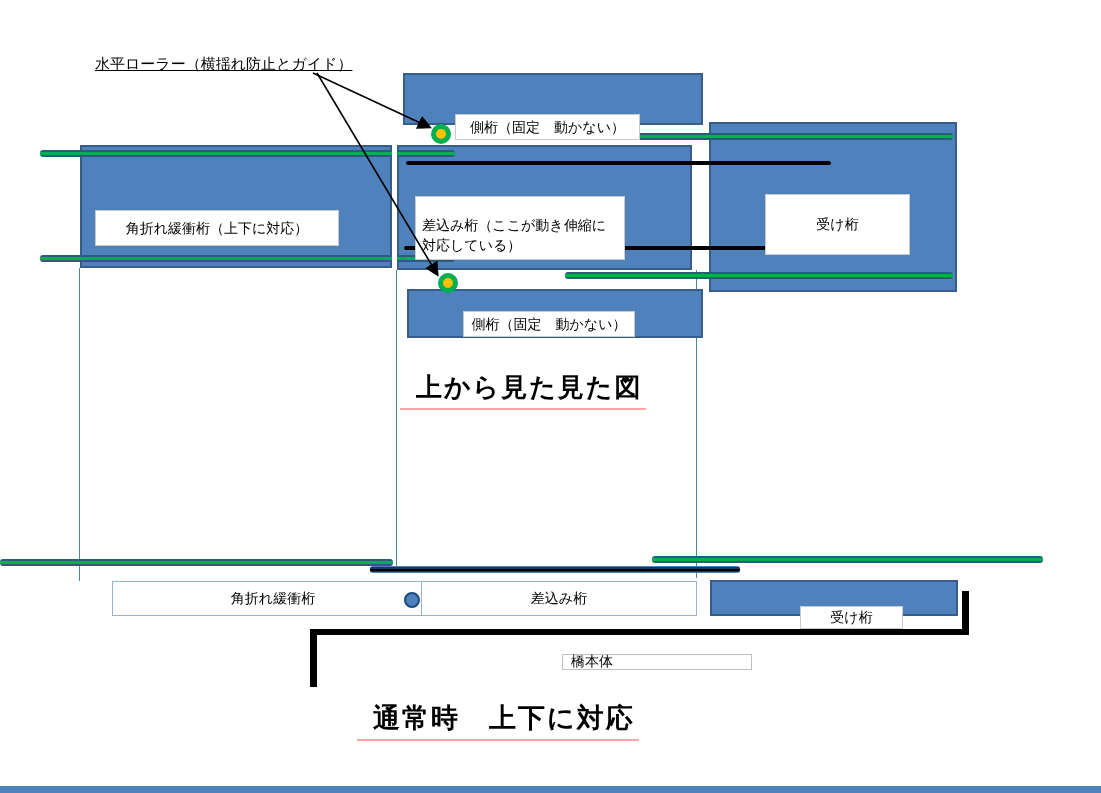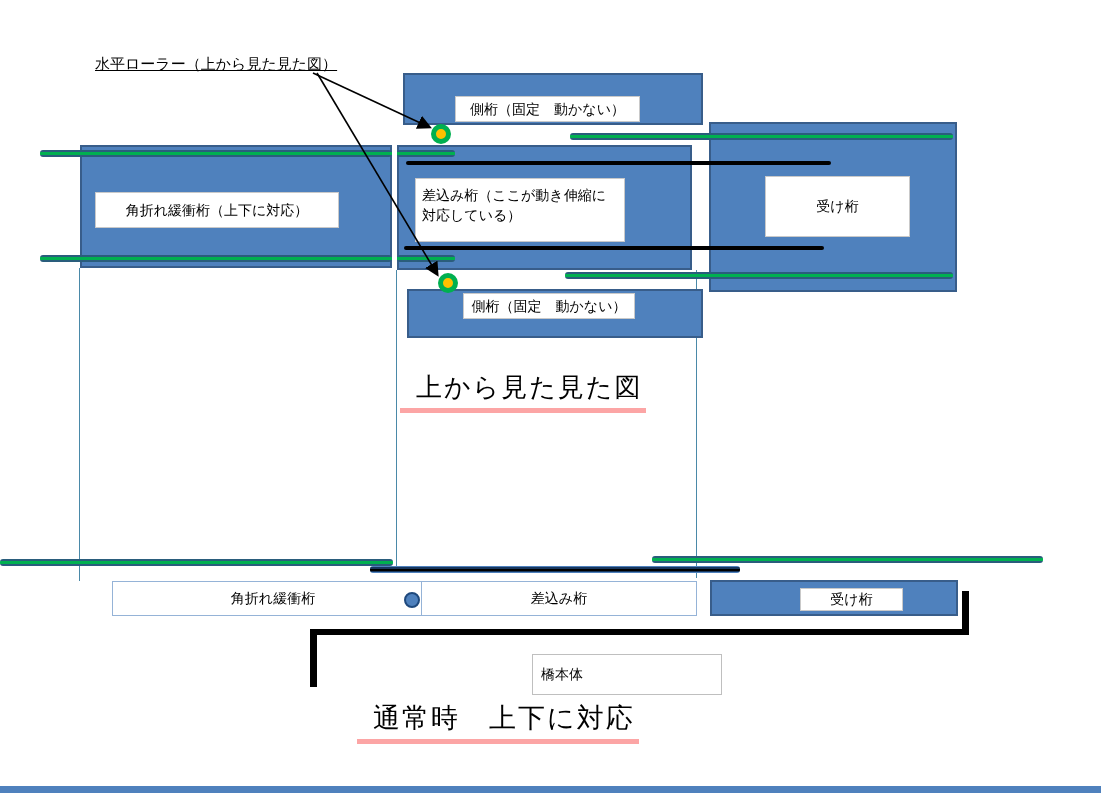--- a/index.html
+++ b/index.html
@@ -7,23 +7,23 @@
     position:relative;width:1101px;height:793px;background:#ffffff;overflow:hidden;
     font-family:"Liberation Sans","DejaVu Sans",sans-serif;color:#000;
   }
   .abs{position:absolute;}
   
   .bluebox{background:#4f81bd;border:2px solid #385d8a;box-sizing:border-box;}
   
   .plate{
     background:#ffffff;border:1px solid #c9c9c9;box-sizing:border-box;
     display:flex;align-items:center;justify-content:center;
-    font-size:14px;line-height:1.45;text-align:center;
+    font-size:14px;line-height:1.45;text-align:center;margin-top:18px;
   }
-  .plate.left{justify-content:flex-start;text-align:left;padding:6px 6px;}
+  .plate.left{justify-content:flex-start;text-align:left;padding:18px 6px;}
   
   .rail{
     height:7px;border-radius:3px;
     background:linear-gradient(to bottom,#2a5d7c 0 2px,#00b050 2px 5px,#2a5d7c 5px 7px);
   }
   
   .rod{height:4px;background:#000;border-radius:2px;}
   
   .navyrod{
     height:7px;border-radius:3px;
@@ -42,38 +42,38 @@
   
   .vguide{width:1px;background:#4a89a8;}
   
   .wirebox{
     background:#fff;border:1px solid #95b3d7;box-sizing:border-box;
     display:flex;align-items:center;justify-content:center;font-size:14px;
   }
   
   .bracket{background:#000;}
   .title{
-    font-weight:normal;font-size:26px;letter-spacing:2px;
-    border-bottom:5px solid #fca5a5;padding:0 4px 3px 16px;white-space:nowrap;
+    font-weight:bold;font-size:26px;letter-spacing:2px;
+    border-bottom:2px solid #fca5a5;padding:0 4px 3px 16px;white-space:nowrap;
   }
   .callout{
     font-size:15px;text-decoration:underline;white-space:nowrap;
   }
   .bridgebox{
     background:#fff;border:1px solid #bfbfbf;box-sizing:border-box;
     display:flex;align-items:center;font-size:14px;padding-left:8px;
   }
   svg.overlay{position:absolute;left:0;top:0;pointer-events:none;}
 </style>
 </head>
 <body>
 
 <div id="canvas">
 
-  <div class="abs callout" style="left:95px;top:55px;">水平ローラー（上から見た見た図）</div>
+  <div class="abs callout" style="left:95px;top:55px;">水平ローラー（横揺れ防止とガイド）</div>
 
   <div class="abs vguide" style="left:79px;top:268px;height:313px;"></div>
   <div class="abs vguide" style="left:396px;top:270px;height:296px;"></div>
   <div class="abs vguide" style="left:696px;top:270px;height:308px;"></div>
 
   <div class="abs bluebox" style="left:403px;top:73px;width:300px;height:52px;"></div>
   <div class="abs bluebox" style="left:80px;top:145px;width:312px;height:123px;"></div>
   <div class="abs bluebox" style="left:397px;top:145px;width:295px;height:125px;"></div>
   <div class="abs bluebox" style="left:709px;top:122px;width:248px;height:170px;"></div>
   <div class="abs bluebox" style="left:407px;top:289px;width:296px;height:49px;"></div>
@@ -122,21 +122,21 @@
   <div class="abs hinge" style="left:404px;top:592px;"></div>
 
   <div class="abs bluebox" style="left:710px;top:580px;width:248px;height:36px;">
     <div class="plate" style="position:absolute;left:88px;top:6px;width:103px;height:23px;">受け桁</div>
   </div>
 
   <div class="abs bracket" style="left:962px;top:591px;width:7px;height:44px;"></div>
   <div class="abs bracket" style="left:310px;top:629px;width:659px;height:6px;"></div>
   <div class="abs bracket" style="left:310px;top:629px;width:7px;height:58px;"></div>
 
-  <div class="abs bridgebox" style="left:532px;top:654px;width:190px;height:41px;">
+  <div class="abs bridgebox" style="left:562px;top:654px;width:190px;height:16px;">
     <span>橋本体</span>
   </div>
 
   <div class="abs title" style="left:357px;top:700px;font-size:27px;">通常時　上下に対応</div>
 
   <div class="abs" style="left:0px;top:786px;width:1101px;height:7px;background:#4f81bd;"></div>
 
 </div>
 
 </body></html>

